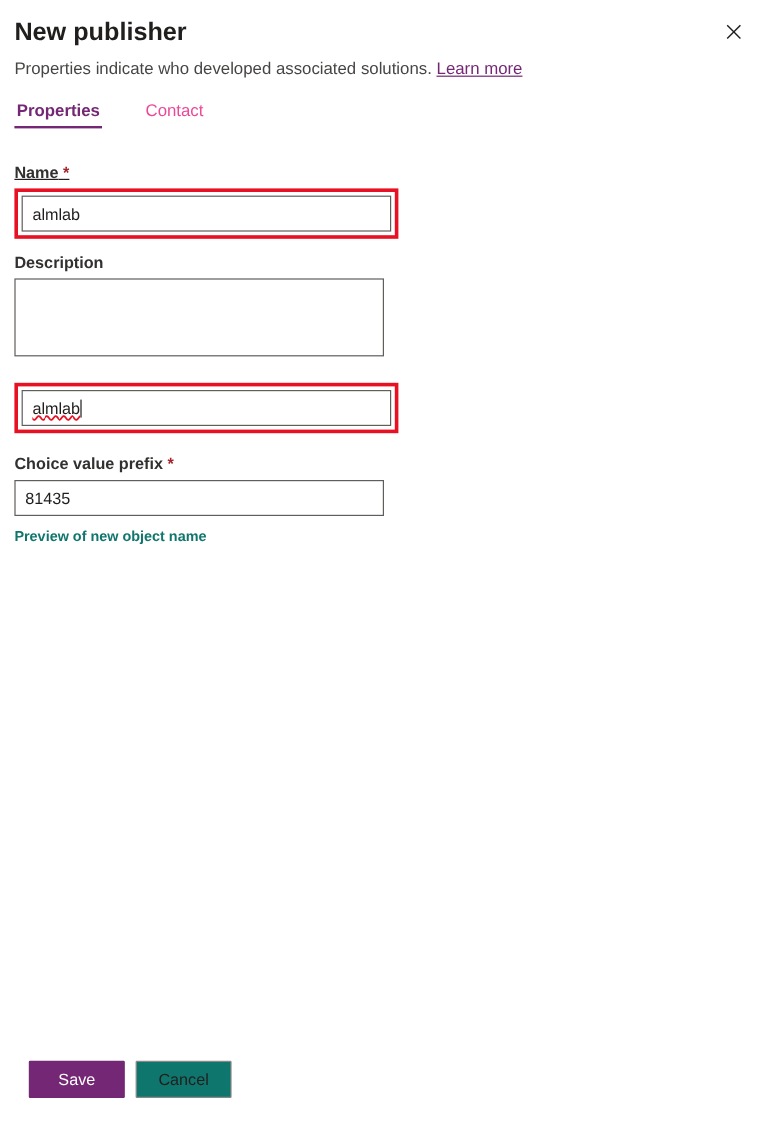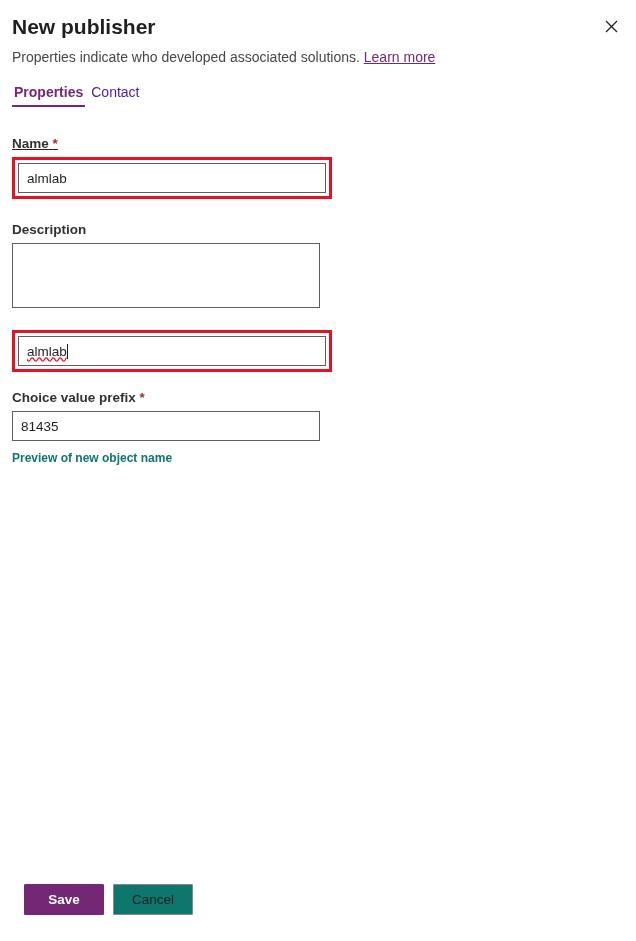--- a/index.html
+++ b/index.html
@@ -62,26 +62,26 @@
     color: #201f1e;
     font-size: 17px;
     line-height: 1;
     padding: 0;
   }
   .tabs {
     position: absolute;
     left: 12px;
     top: 82px;
     display: flex;
-    gap: 4px;
+    gap: 34px;
     font-size: 14px;
   }
   .tab {
     padding: 2px 2px 7px 2px;
-    color: #4c1d95;
+    color: #ec4899;
     cursor: pointer;
     position: relative;
   }
   .tab.active {
     color: #742774;
     font-weight: bold;
   }
   .tab.active::after {
     content: "";
     position: absolute;
@@ -196,21 +196,20 @@
     font-size: 13.5px;
     font-family: "Liberation Sans", sans-serif;
     cursor: pointer;
     border-radius: 1px;
     padding: 0 14px;
   }
   .btn-primary {
     background: #742774;
     color: #ffffff;
     border: 1px solid #742774;
-    font-weight: bold;
   }
   .btn-secondary {
     background: #0f766e;
     color: #201f1e;
     border: 1px solid #8a8886;
   }
 </style>
 </head>
 <body>
 
@@ -248,21 +247,21 @@
     <div class="field" style="margin-top:14px;text-decoration:underline;">
       <label class="field-label">
         <span>Name</span>
         <span class="req">*</span>
       </label>
       <div class="highlight">
         <input class="input" type="text" value="almlab" style="">
       </div>
     </div>
 
-    <div class="field" style="margin-top:23px;">
+    <div class="field" style="margin-top:12px;">
       <label class="field-label">
         <span>Description</span>
       </label>
       <textarea class="textarea" placeholder="" style=""></textarea>
     </div>
 
     <div class="field" style="margin-top:22px;">
       <div class="highlight">
         <div class="fake-input">
           <span class="spell prefix-text">almlab</span>

